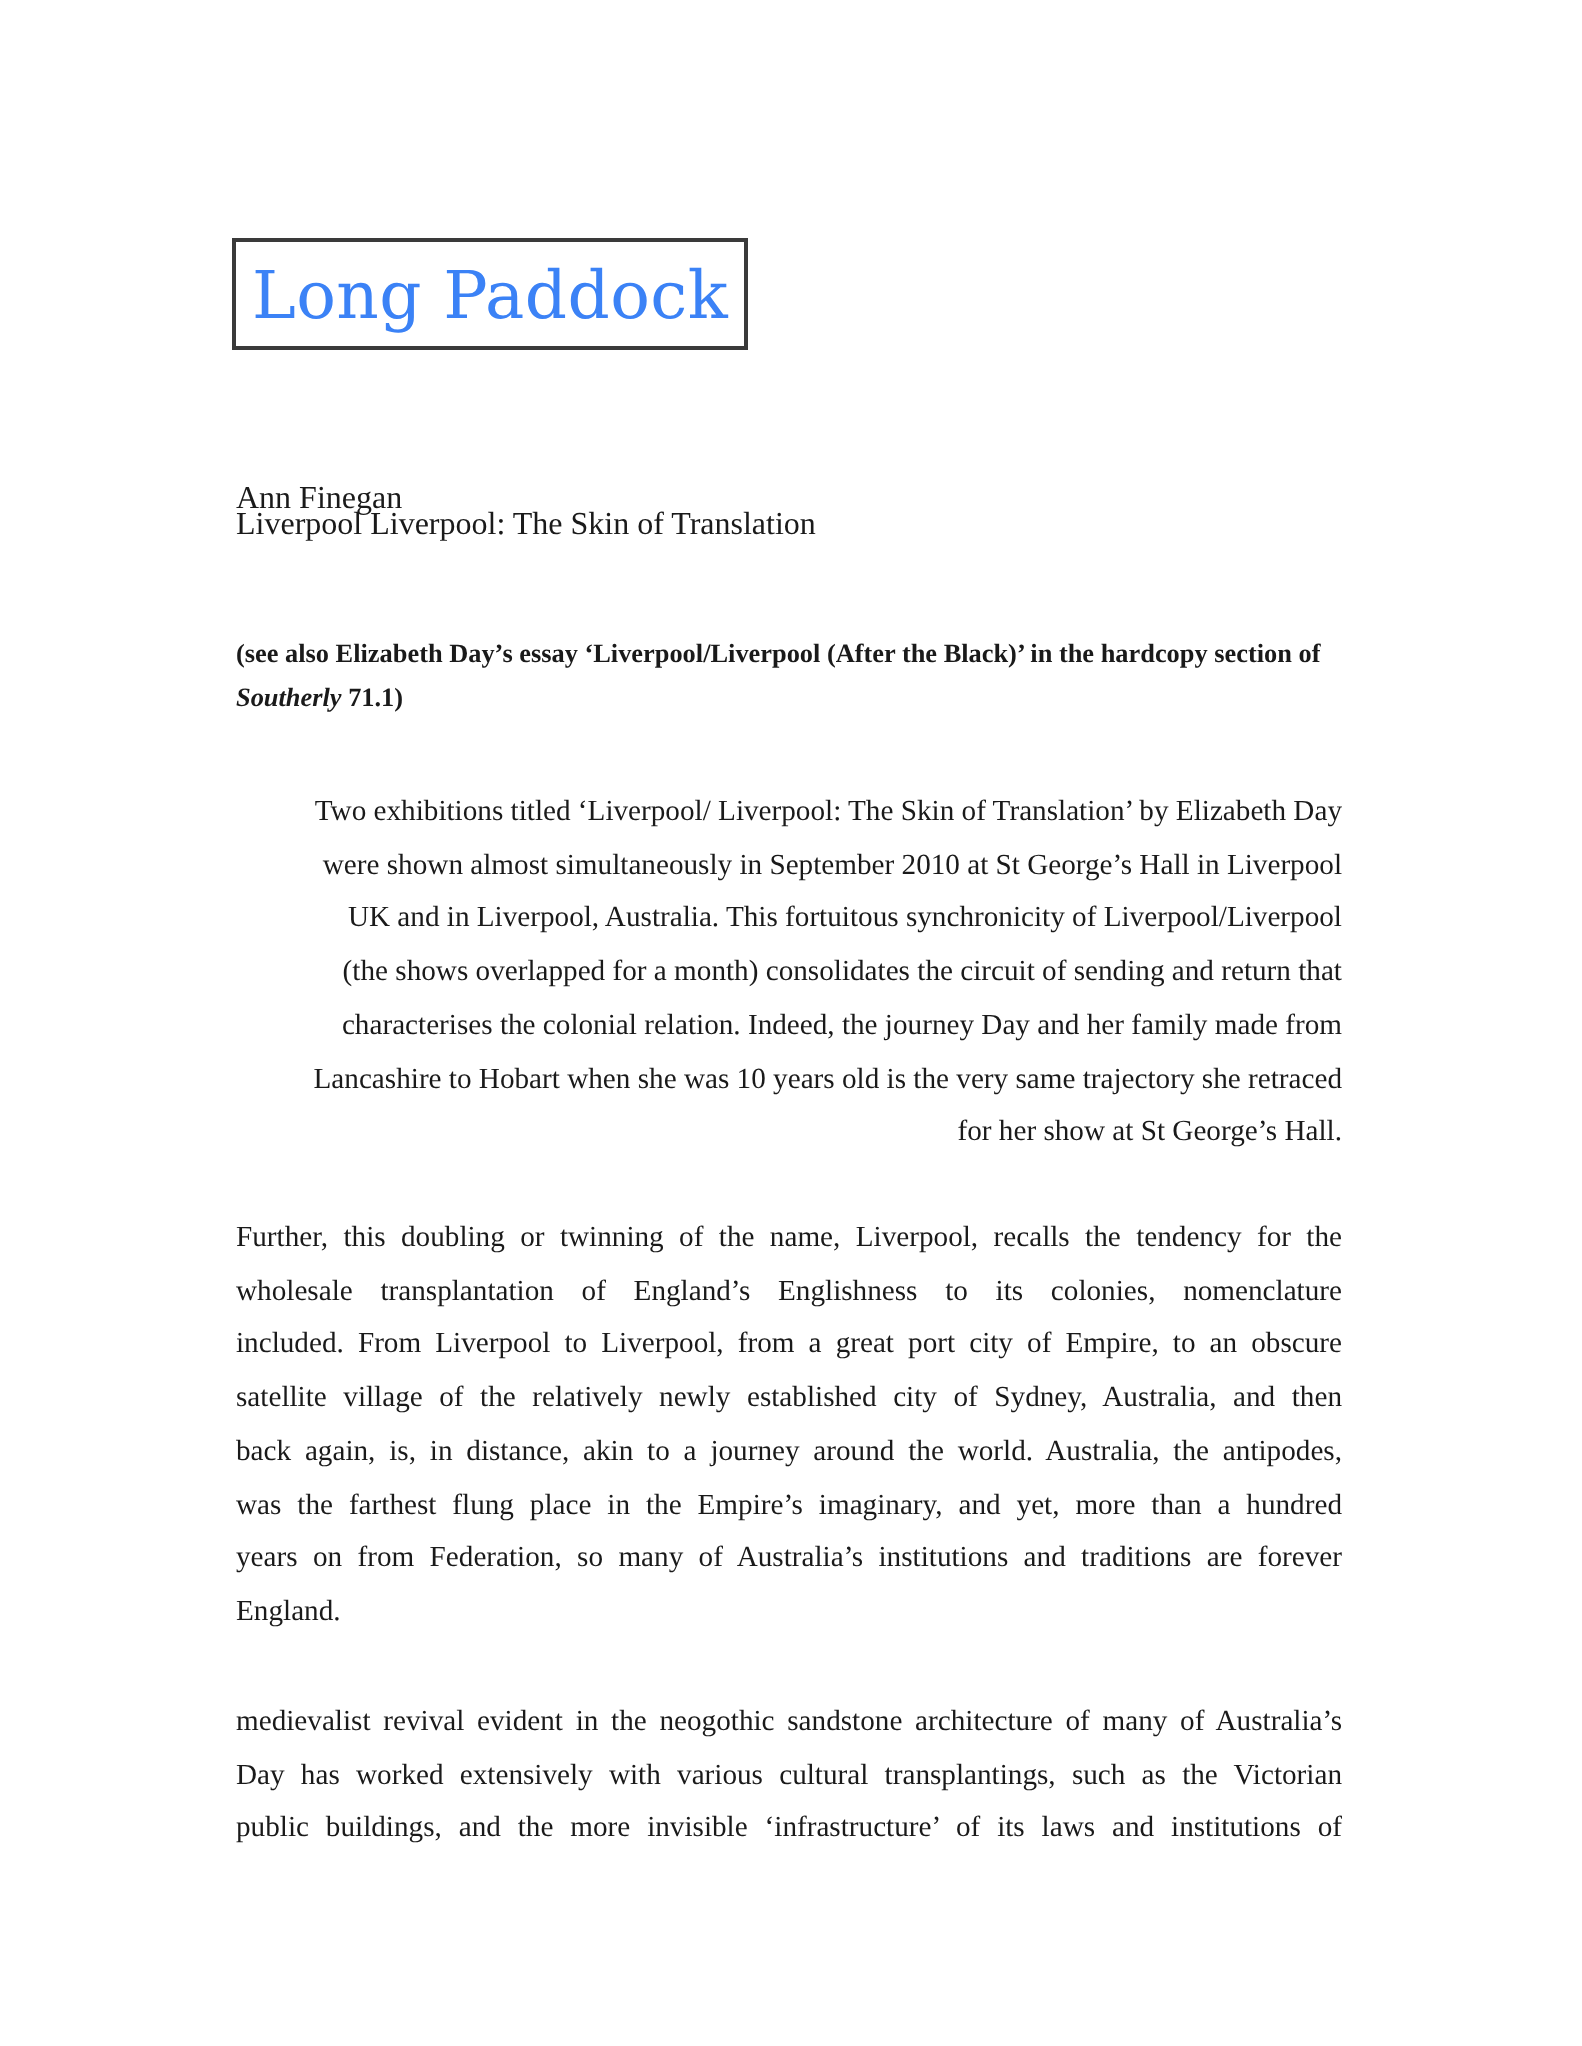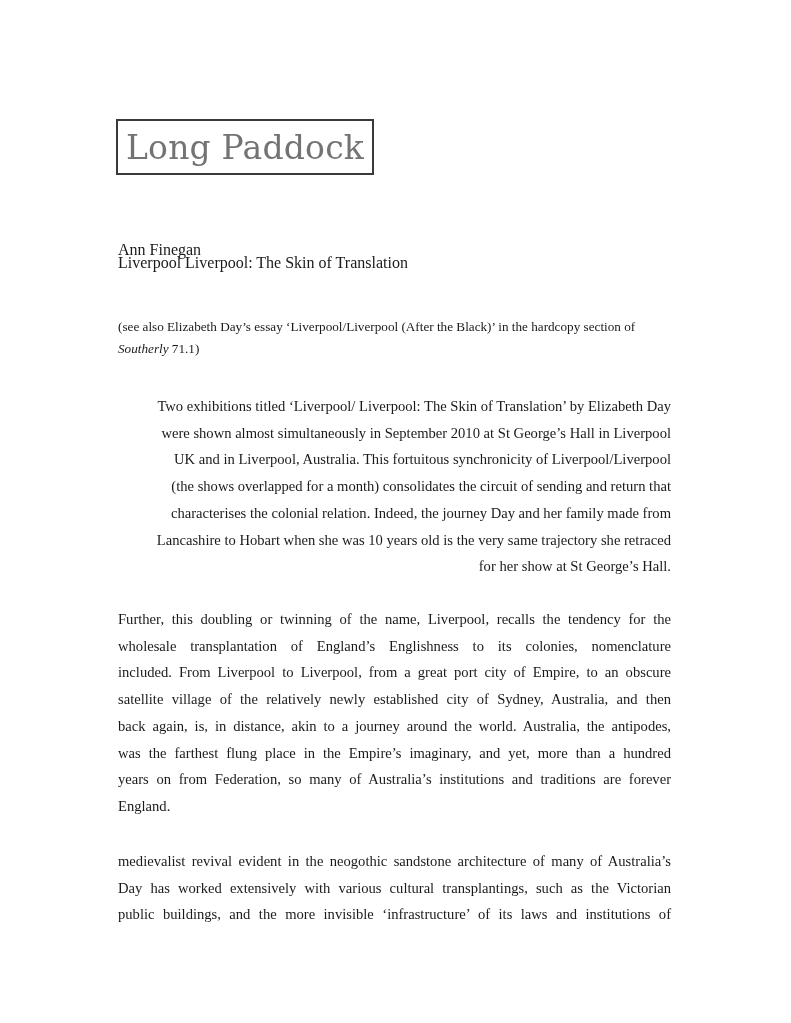--- a/index.html
+++ b/index.html
@@ -21,40 +21,41 @@
       top: 119px;
       width: 258px;
       height: 56px;
       border: 2px solid #3a3a3a;
       box-sizing: border-box;
       display: flex;
       align-items: center;
       justify-content: center;
       font-family: "DejaVu Serif", "Liberation Serif", serif;
       font-size: 33px;
-      color: #737373;
+      color: #3b82f6;
       letter-spacing: 0.2px;
       background: #fff;
     }
     .meta {
       position: absolute;
       left: 118px;
       font-size: 16px;
       line-height: 18px;
       white-space: nowrap;
     }
     .author { top: 241px; }
     .title { top: 254px; }
     .note {
       position: absolute;
       left: 118px;
       top: 316px;
       width: 560px;
       font-size: 13.2px;
       line-height: 22px;
+      font-weight: bold;
     }
     .note em { font-style: italic; }
     .para {
       position: absolute;
       left: 118px;
       width: 553px;
       font-size: 14.6px;
       line-height: 26.7px;
       margin: 0;
     }

